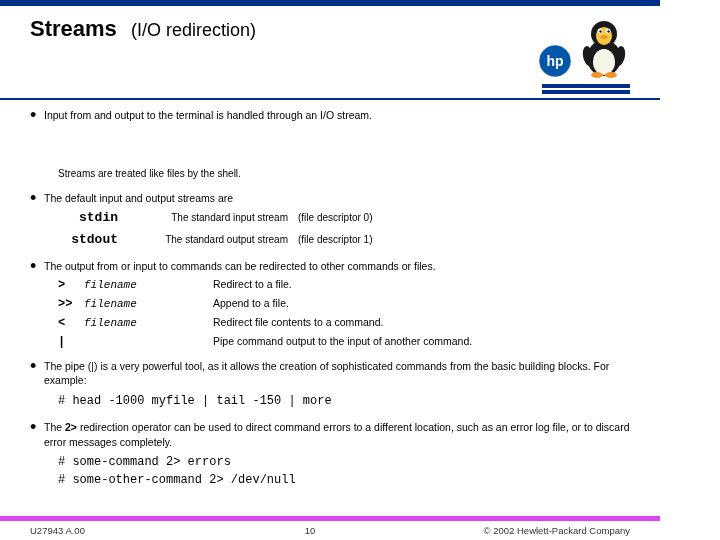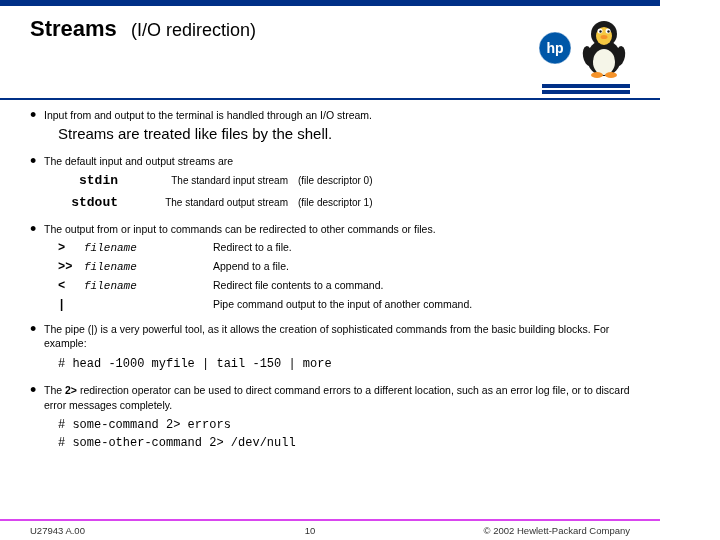--- a/index.html
+++ b/index.html
@@ -75,23 +75,24 @@
       line-height: 1;
       margin-top: -2px;
     }
     .bullet-content {
       flex: 1;
       font-size: 10.5px;
       line-height: 1.4;
     }
     .indent {
       margin-left: 14px;
-      font-size: 15px;
+      font-size: 10px;
       line-height: 1.4;
       margin-bottom: 4px;
+      margin-top: 44px;
     }
     
     .stream-table {
       margin-left: 14px;
       margin-top: 4px;
       margin-bottom: 4px;
       text-align: right;
     }
     .stream-row {
       display: flex;
@@ -150,21 +151,21 @@
       margin-left: 14px;
       margin-top: 4px;
       margin-bottom: 4px;
       line-height: 1.5;
     }
     
     .footer {
       display: flex;
       align-items: center;
       padding: 4px 30px;
-      border-top: 2px solid #d946ef;
+      border-top: 5px solid #d946ef;
       font-size: 9.5px;
       color: #333;
     }
     .footer-left {
       min-width: 120px;
     }
     .footer-center {
       flex: 1;
       text-align: center;
     }
@@ -183,21 +184,21 @@
 
   <div class="header">
     <div class="header-title">
       <h1>
         <span>Streams</span>
         <span style="font-size:18px; font-weight:normal; margin-left:8px;">(I/O redirection)</span>
       </h1>
     </div>
     <div class="header-logo">
 
-      <div style="display:flex;align-items:center;gap:6px;">
+      <div style="display:flex;align-items:flex-end;gap:6px;">
 
         <div style="margin-top:2px;">
           <svg width="34" height="34" viewBox="0 0 34 34">
             <ellipse cx="17" cy="17" rx="16" ry="16" fill="#0057A8" stroke="#fff" stroke-width="0.5"></ellipse>
             <text x="17" y="22" text-anchor="middle" font-family="Arial" font-size="14" font-weight="bold" fill="white">hp</text>
           </svg>
         </div>
 
         <div>
           <svg width="52" height="62" viewBox="0 0 52 62">

